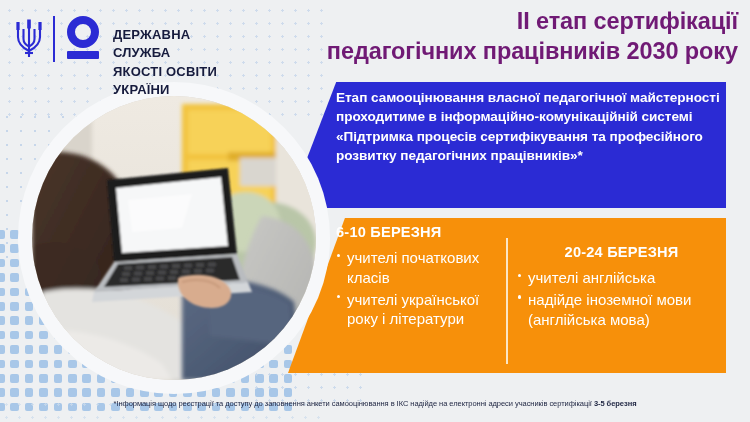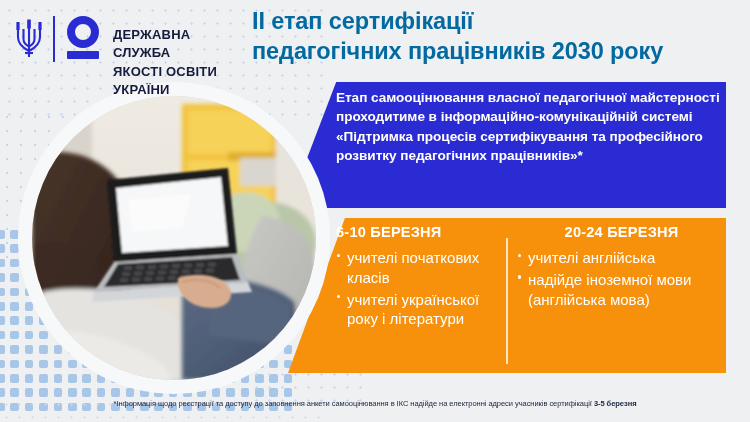--- a/index.html
+++ b/index.html
@@ -114,22 +114,22 @@
     letter-spacing: .2px;
     text-transform: uppercase;
     white-space: pre-line;
     margin-top: 47px;
   }
 
   .headline {
     position: absolute;
     left: 252px; top: 7px;
     width: 486px;
-    text-align: left;
-    color: #0369a1;
+    text-align: right;
+    color: #701a75;
     font-weight: bold;
     font-size: 23.5px;
     line-height: 1.27;
     letter-spacing: -.1px;
     z-index: 6;
   }
 
   
   .photo-ring {
     position: absolute;
@@ -207,21 +207,21 @@
     flex: 1;
   }
   .col-title {
     color: #ffffff;
     font-weight: bold;
     font-size: 14.6px;
     letter-spacing: .2px;
     text-align: left;
     margin-bottom: 8px;
   }
-  .col-right .col-title { text-align: center; }
+  .col-right .col-title { text-align: center; margin-top: 20px; }
   ul.bullets {
     list-style: none;
     margin: 0;
     padding: 0;
   }
   ul.bullets li {
     position: relative;
     padding-left: 11px;
     color: #ffffff;
     font-size: 15px;

